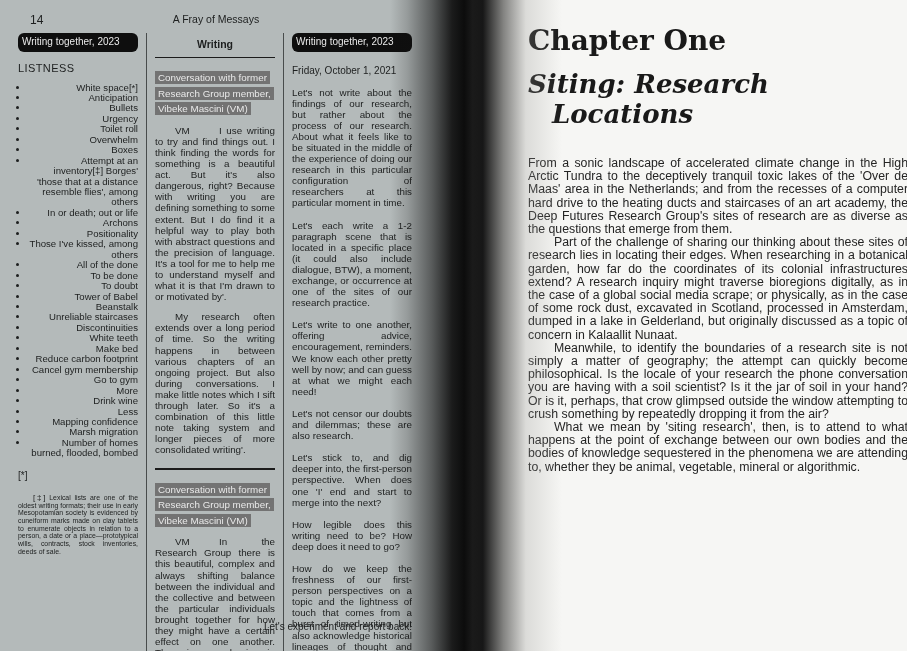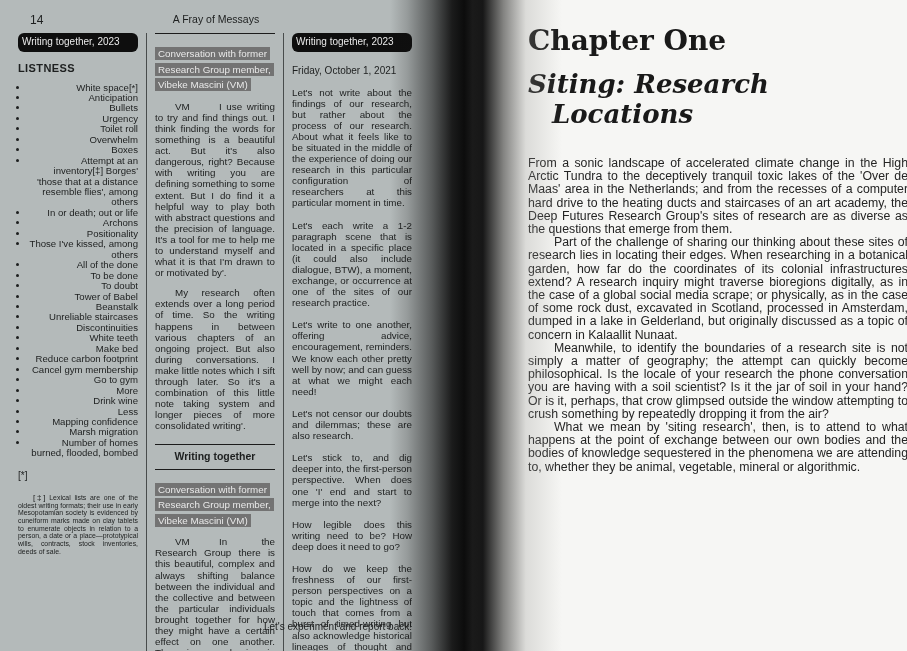--- a/index.html
+++ b/index.html
@@ -10,21 +10,21 @@
     -webkit-font-smoothing:antialiased;
   }
   
   .left-page{position:absolute;top:0;left:0;width:462px;height:651px;background:#b4baba;color:#1d1f1f;}
   .folio{position:absolute;left:30px;top:13px;font-size:12px;}
   .running-title{position:absolute;left:18px;top:13px;width:396px;text-align:center;font-size:10.5px;}
   .columns{position:absolute;top:33px;left:18px;width:396px;display:flex;align-items:stretch;}
   .col{width:120px;}
   .col + .col{border-left:1px solid #484c4c;margin-left:8px;padding-left:8px;}
   .black-head{background:#0e0e0e;color:#e9e9e9;font-size:10px;line-height:11.5px;padding:3px 4px 4px;border-radius:6px;}
-  .listness{font-size:11px;letter-spacing:.4px;margin:10px 0 9px;font-weight:bold;}
+  .listness{font-size:11px;letter-spacing:.4px;margin:10px 0 9px;}
   ul.listing{margin:0;padding-left:11px;font-size:9.6px;line-height:10.45px;text-align:right;}
   ul.listing li{margin:0;}
   .orphan-marker{margin-top:11px;font-size:10px;}
   .footnote{margin-top:13px;font-size:6.9px;line-height:7.7px;text-indent:15px;text-align:justify;}
   .fn-marker{font-size:8px;}
   .sec-head{font-weight:bold;font-size:10.5px;text-align:center;padding:5px 0 7px;}
   .rule{border:none;border-top:1px solid #1c1c1c;margin:0;}
   .rule-top{margin-top:12px;}
   .conv{margin:11px 0 0;line-height:13px;}
   .conv-label{background:#737373;color:#e9e9e9;font-size:9.8px;line-height:12.6px;padding:1px 3px;
@@ -100,26 +100,26 @@
           <li>Less</li>
           <li>Mapping confidence</li>
           <li>Marsh migration</li>
           <li>Number of homes burned, flooded, bombed</li>
         </ul>
       <div class="orphan-marker">[*]</div>
       <p class="footnote"><span class="fn-marker">[‡]</span> <span>Lexical lists are one of the oldest writing formats; their use in early Mesopotamian society is evidenced by cuneiform marks made on clay tablets to enumerate objects in relation to a person, a date or a place—prototypical wills, contracts, stock inventories, deeds of sale.</span></p>
     </div>
 
     <div class="col col2">
+      <div class="sec-head">Writing</div>
       <hr class="rule">
       <p class="conv"><span class="conv-label">Conversation with former Research Group member, Vibeke Mascini (VM)</span></p>
       <p class="para"><span class="spk">VM</span><span>I use writing to try and find things out. I think finding the words for something is a beautiful act. But it's also dangerous, right? Because with writing you are defining something to some extent. But I do find it a helpful way to play both with abstract questions and the precision of language. It's a tool for me to help me to understand myself and what it is that I'm drawn to or motivated by'.</span></p>
       <p class="para indent">My research often extends over a long period of time. So the writing happens in between various chapters of an ongoing project. But also during conversations. I make little notes which I sift through later. So it's a combination of this little note taking system and longer pieces of more consolidated writing'.</p>
       <hr class="rule rule-top">
-      <div class="sec-head">Writing together</div>
       <hr class="rule">
       <p class="conv"><span class="conv-label">Conversation with former Research Group member, Vibeke Mascini (VM)</span></p>
       <p class="para"><span class="spk">VM</span><span>In the Research Group there is this beautiful, complex and always shifting balance between the individual and the collective and between the particular individuals brought together for how they might have a certain effect on one another. There is a mechanism in the group—I'm not sure what it is but it's there—that creates trust among us and guards time for us. Time to pay attention.</span></p>
     </div>
 
     <div class="col col3">
       <div class="black-head">Writing together, 2023</div>
       <div class="date-line">Friday, October 1, 2021</div>
       <div>
           <p class="para">Let's not write about the findings of our research, but rather about the process of our research. About what it feels like to be situated in the middle of the experience of doing our research in this particular configuration of researchers at this particular moment in time.</p>

